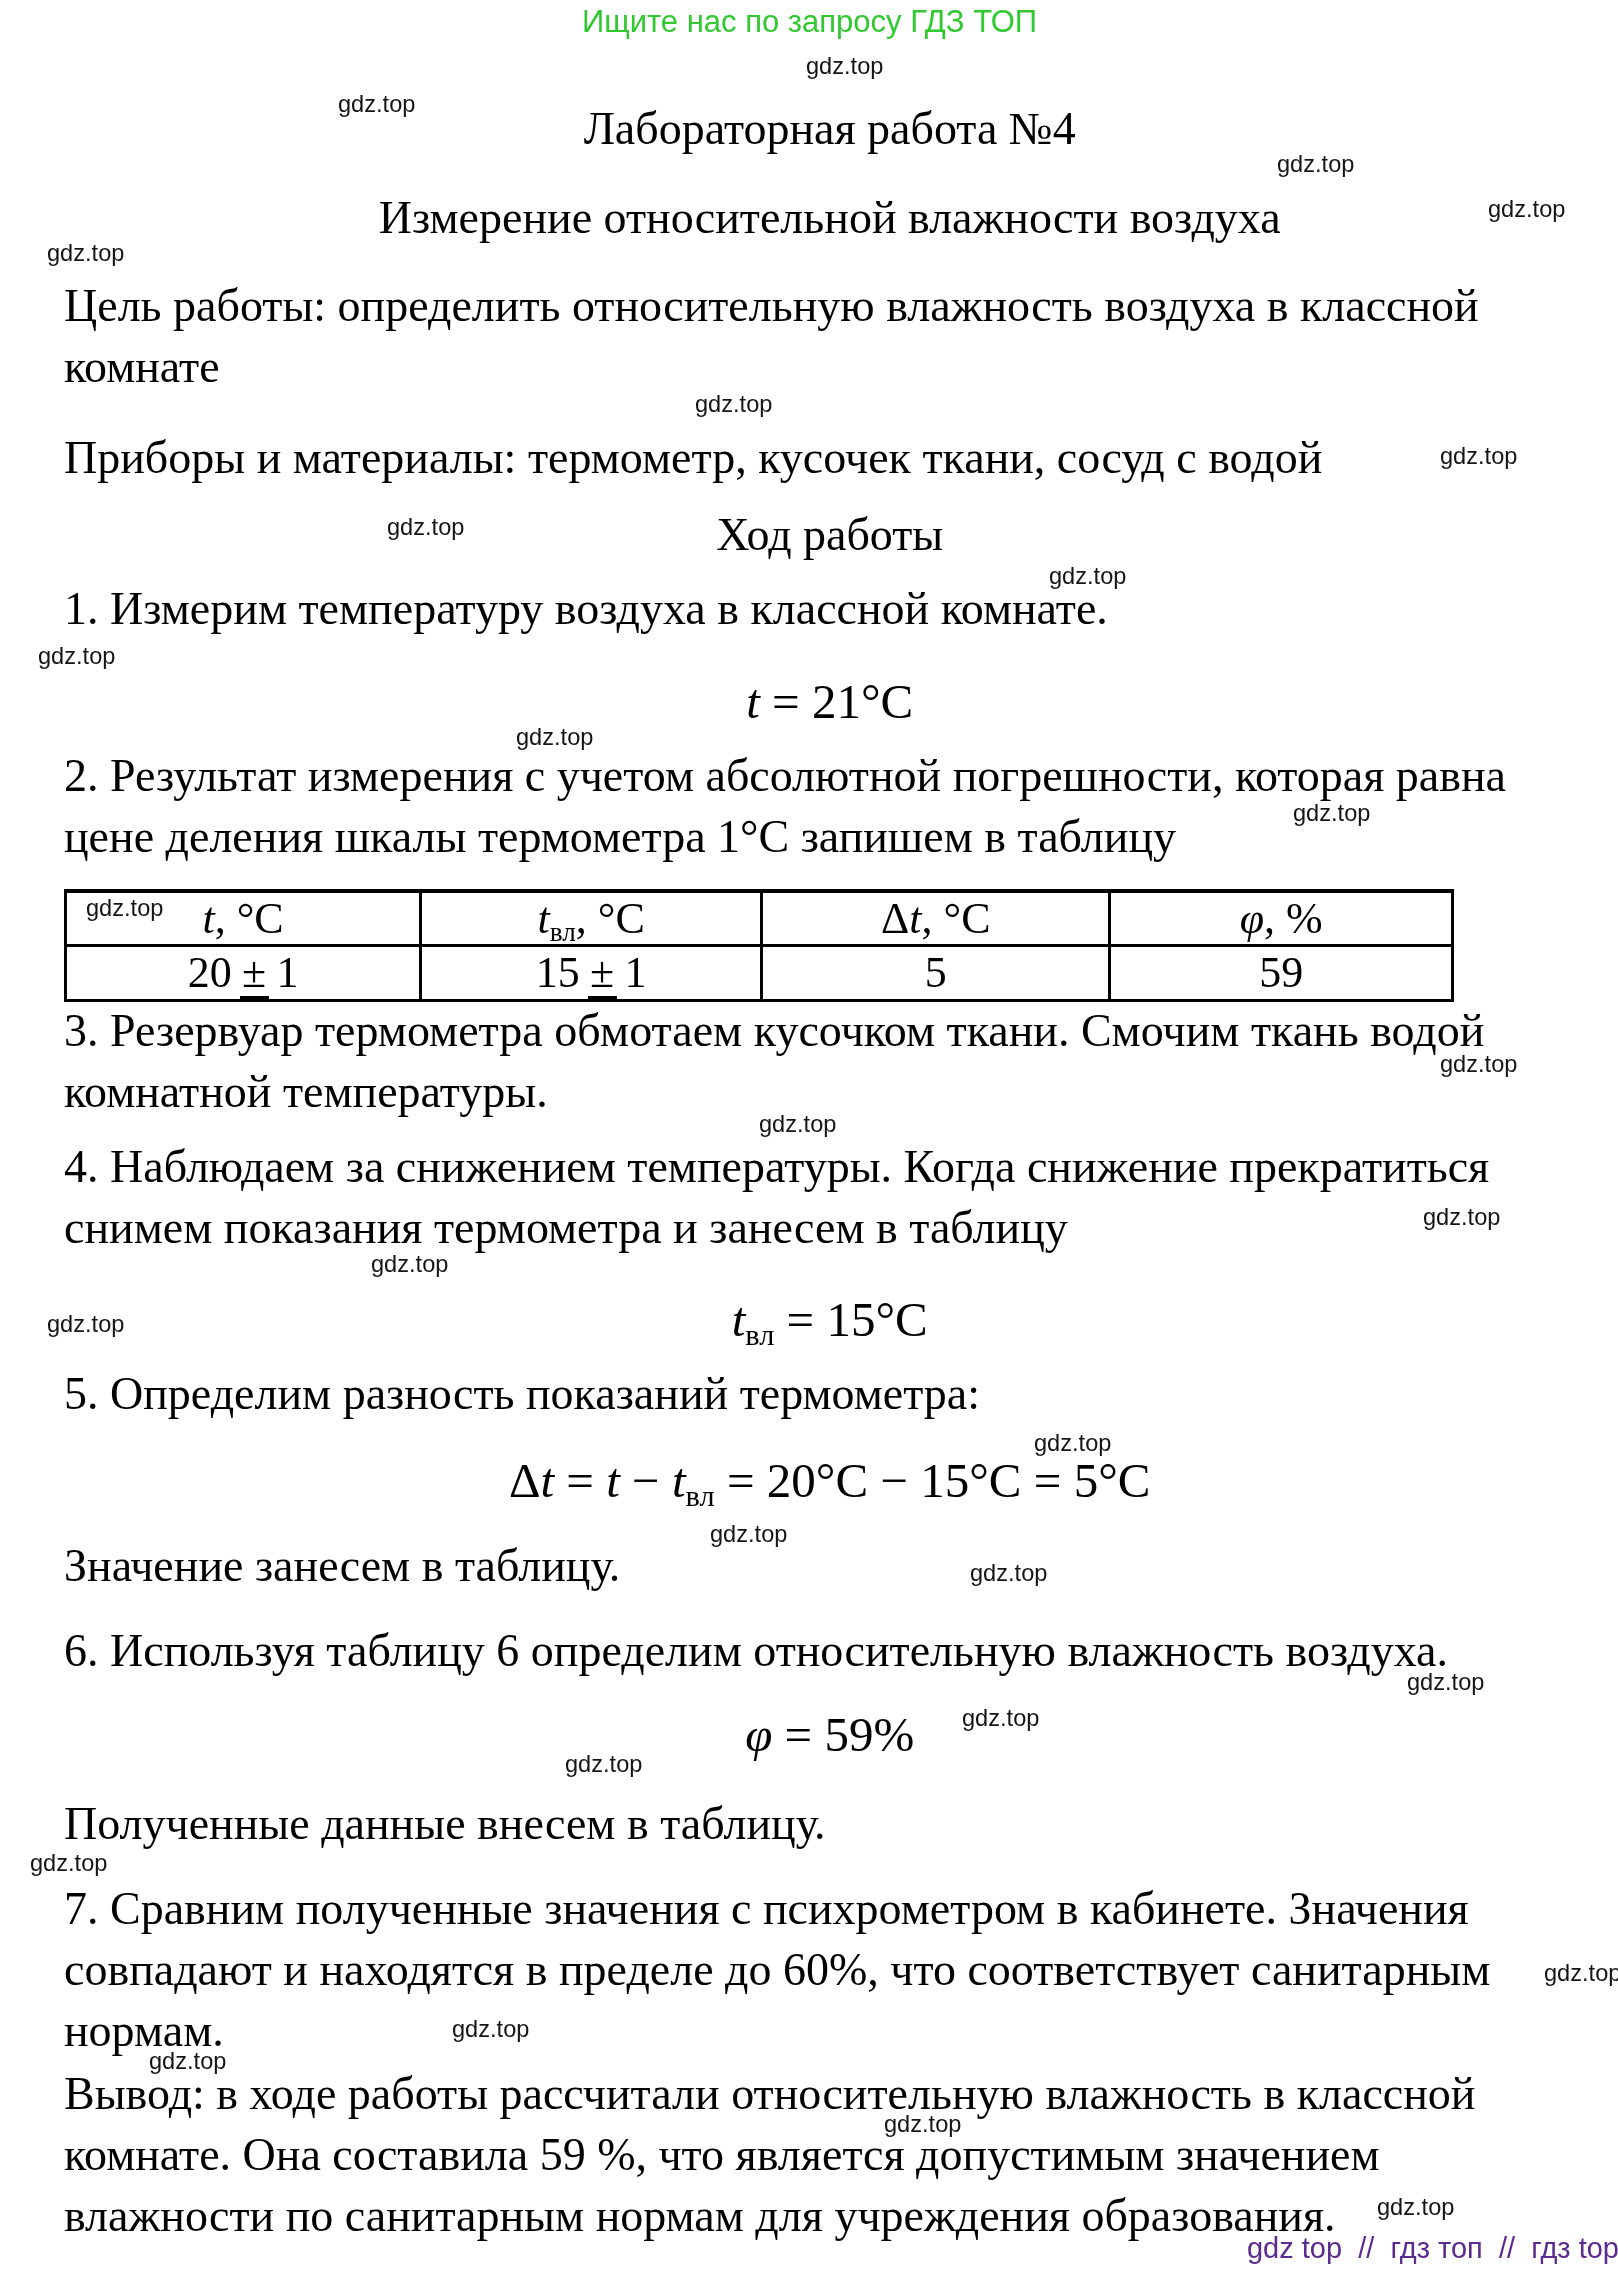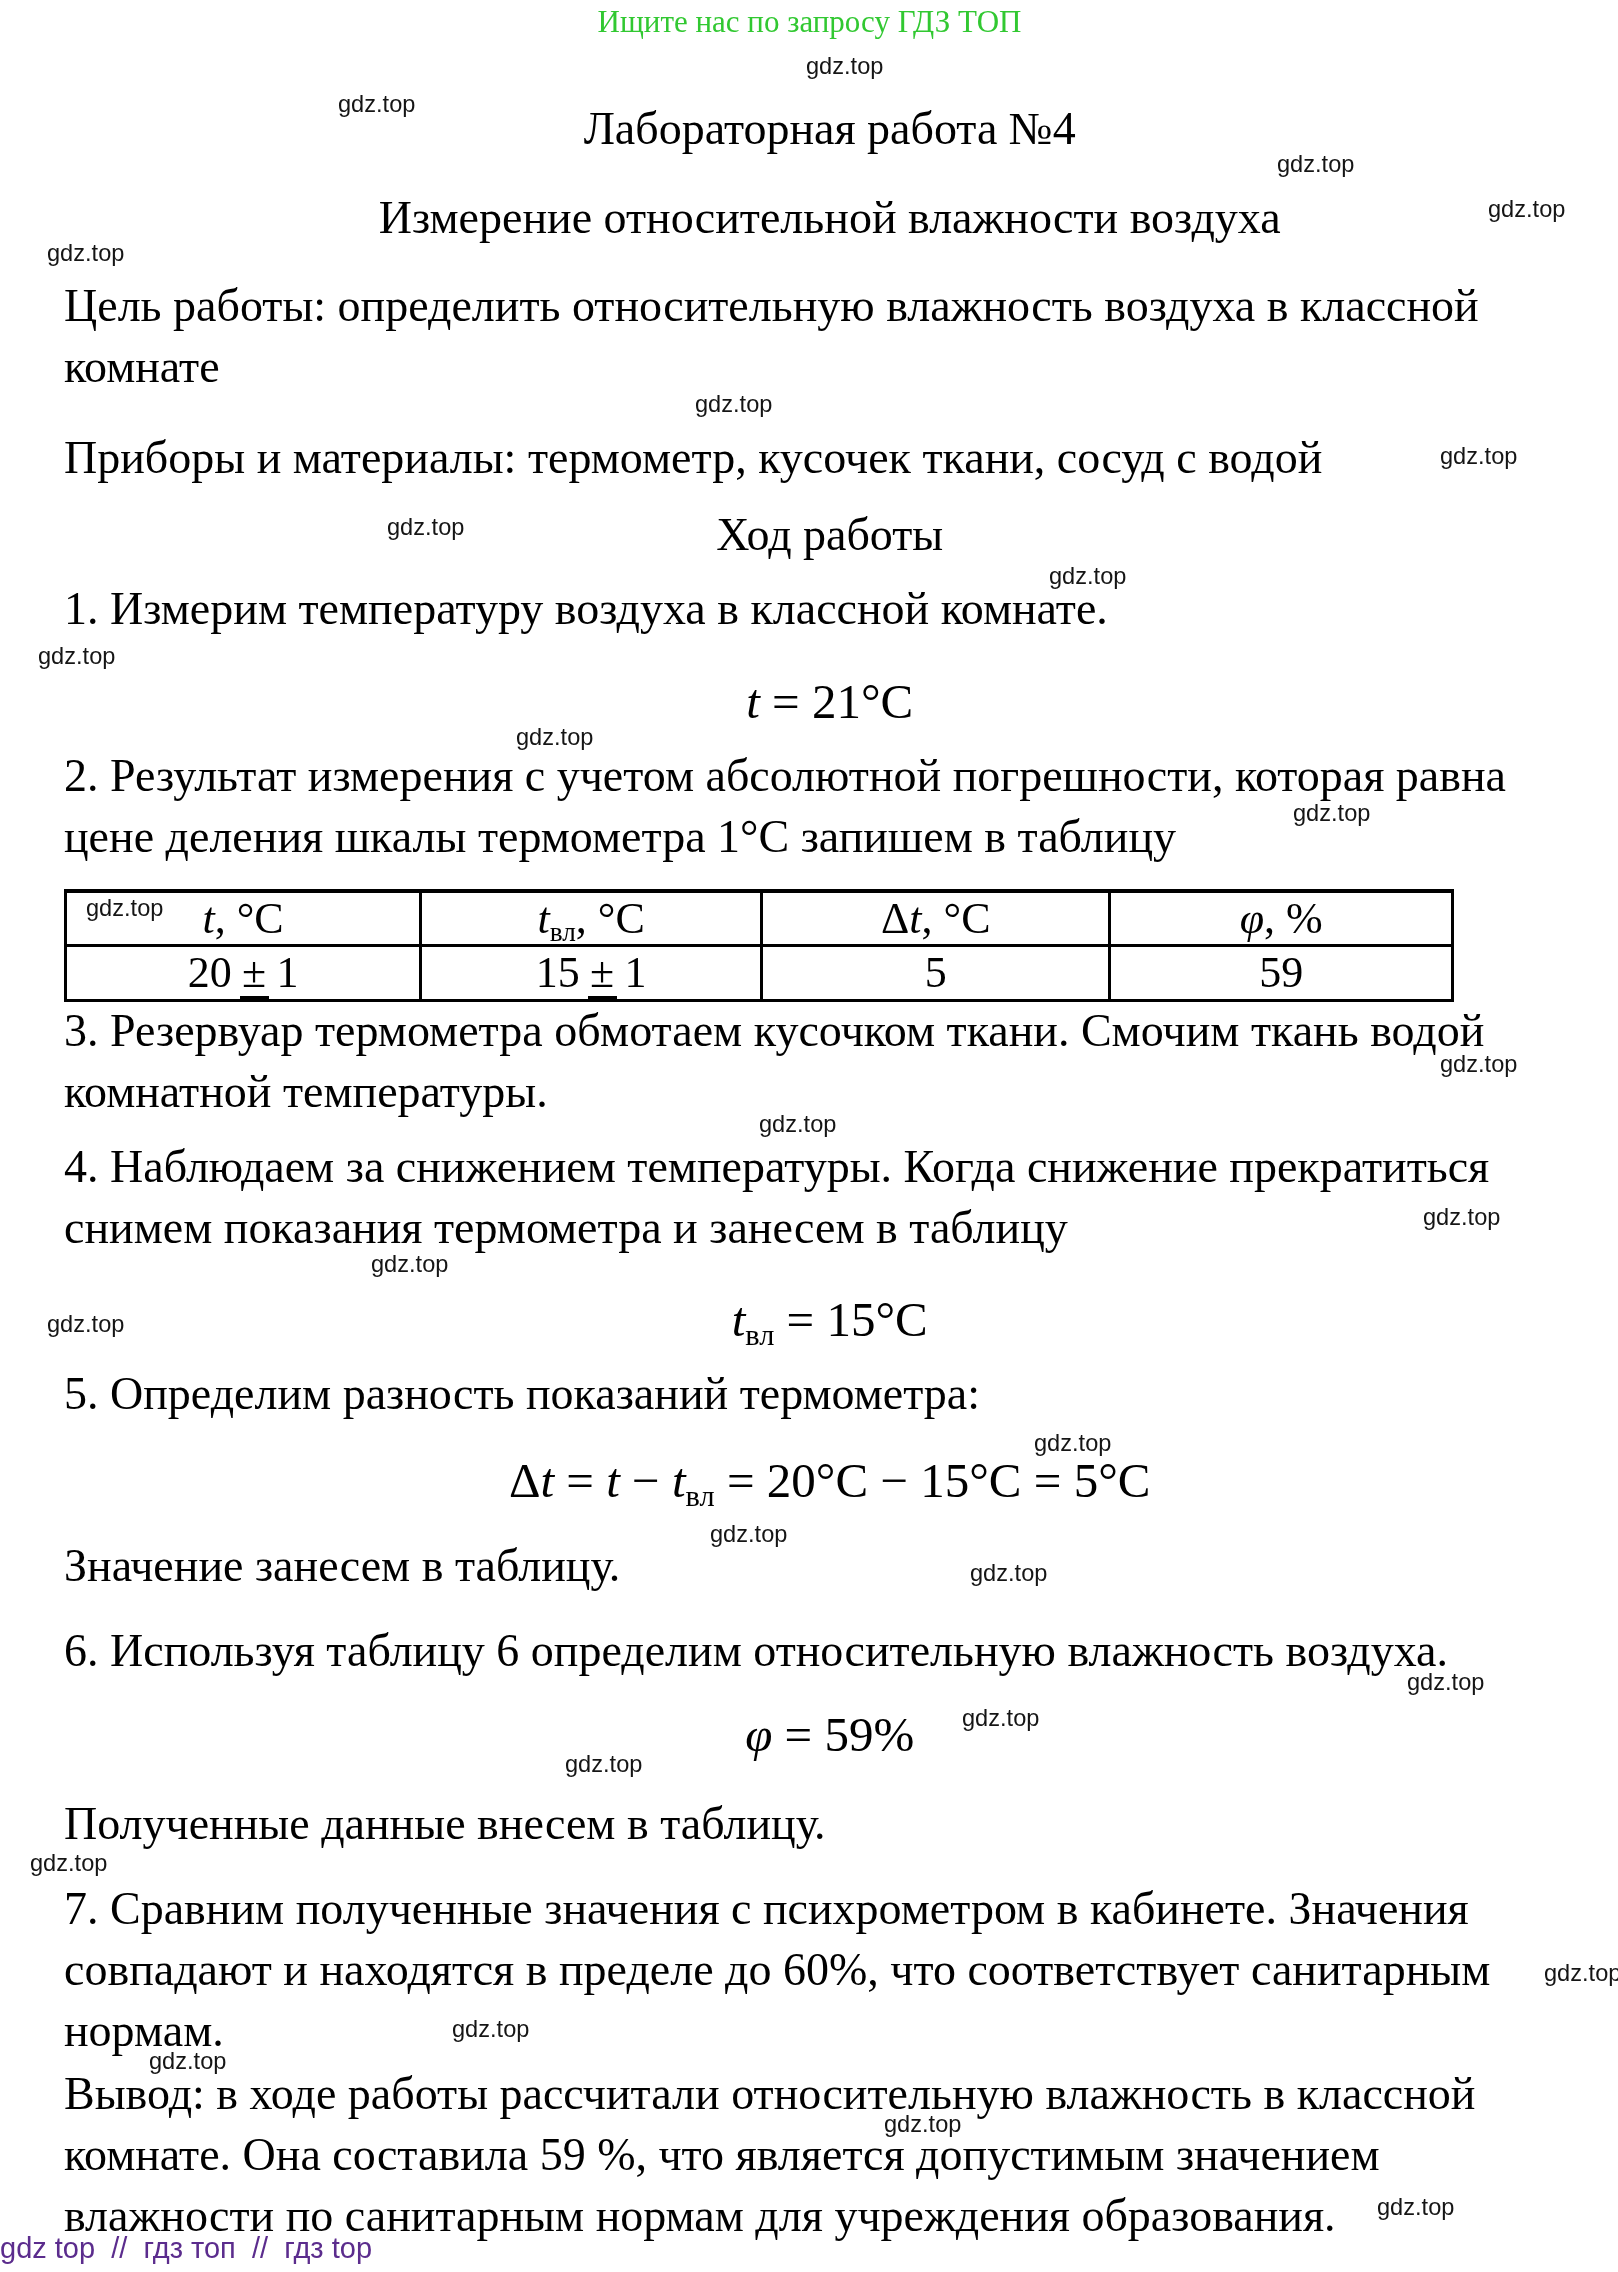--- a/index.html
+++ b/index.html
@@ -15,21 +15,21 @@
     background:#ffffff;
     overflow:hidden;
     color:var(--ink);
     font-family:"Liberation Serif", serif;
     font-size:46px;
   }
   
   .banner{
     position:absolute;top:3.1px;left:0;right:0;
     text-align:center;
-    font-family:Liberation Serif, serif;
+    font-family:Liberation Sans, sans-serif;
     font-size:31px;line-height:1.2;
     color:var(--banner_green);
     white-space:pre;
   }
   
   .wm{
     position:absolute;
     font-family:"Liberation Sans", sans-serif;
     font-size:23.6px;line-height:1.1;
     color:var(--wm_ink);
@@ -84,21 +84,21 @@
     display:inline-block;
     border-bottom:3.9px solid var(--ink);
     padding:0 2.4px 3.1px 2.4px;
     margin:0 7.9px;
     line-height:0.9;
   }
   .pm:empty{display:none;border:none;margin:0;padding:0;}
   
   .footer{
     position:absolute;top:2233px;left:0;right:0;
-    text-align:left;
+    text-align:right;
     font-family:"Liberation Sans", sans-serif;
     font-size:29px;line-height:1.1;
     color:var(--footer_purple);
     white-space:pre;
   }
 </style>
 </head>
 <body>
 
 <div class="page">

